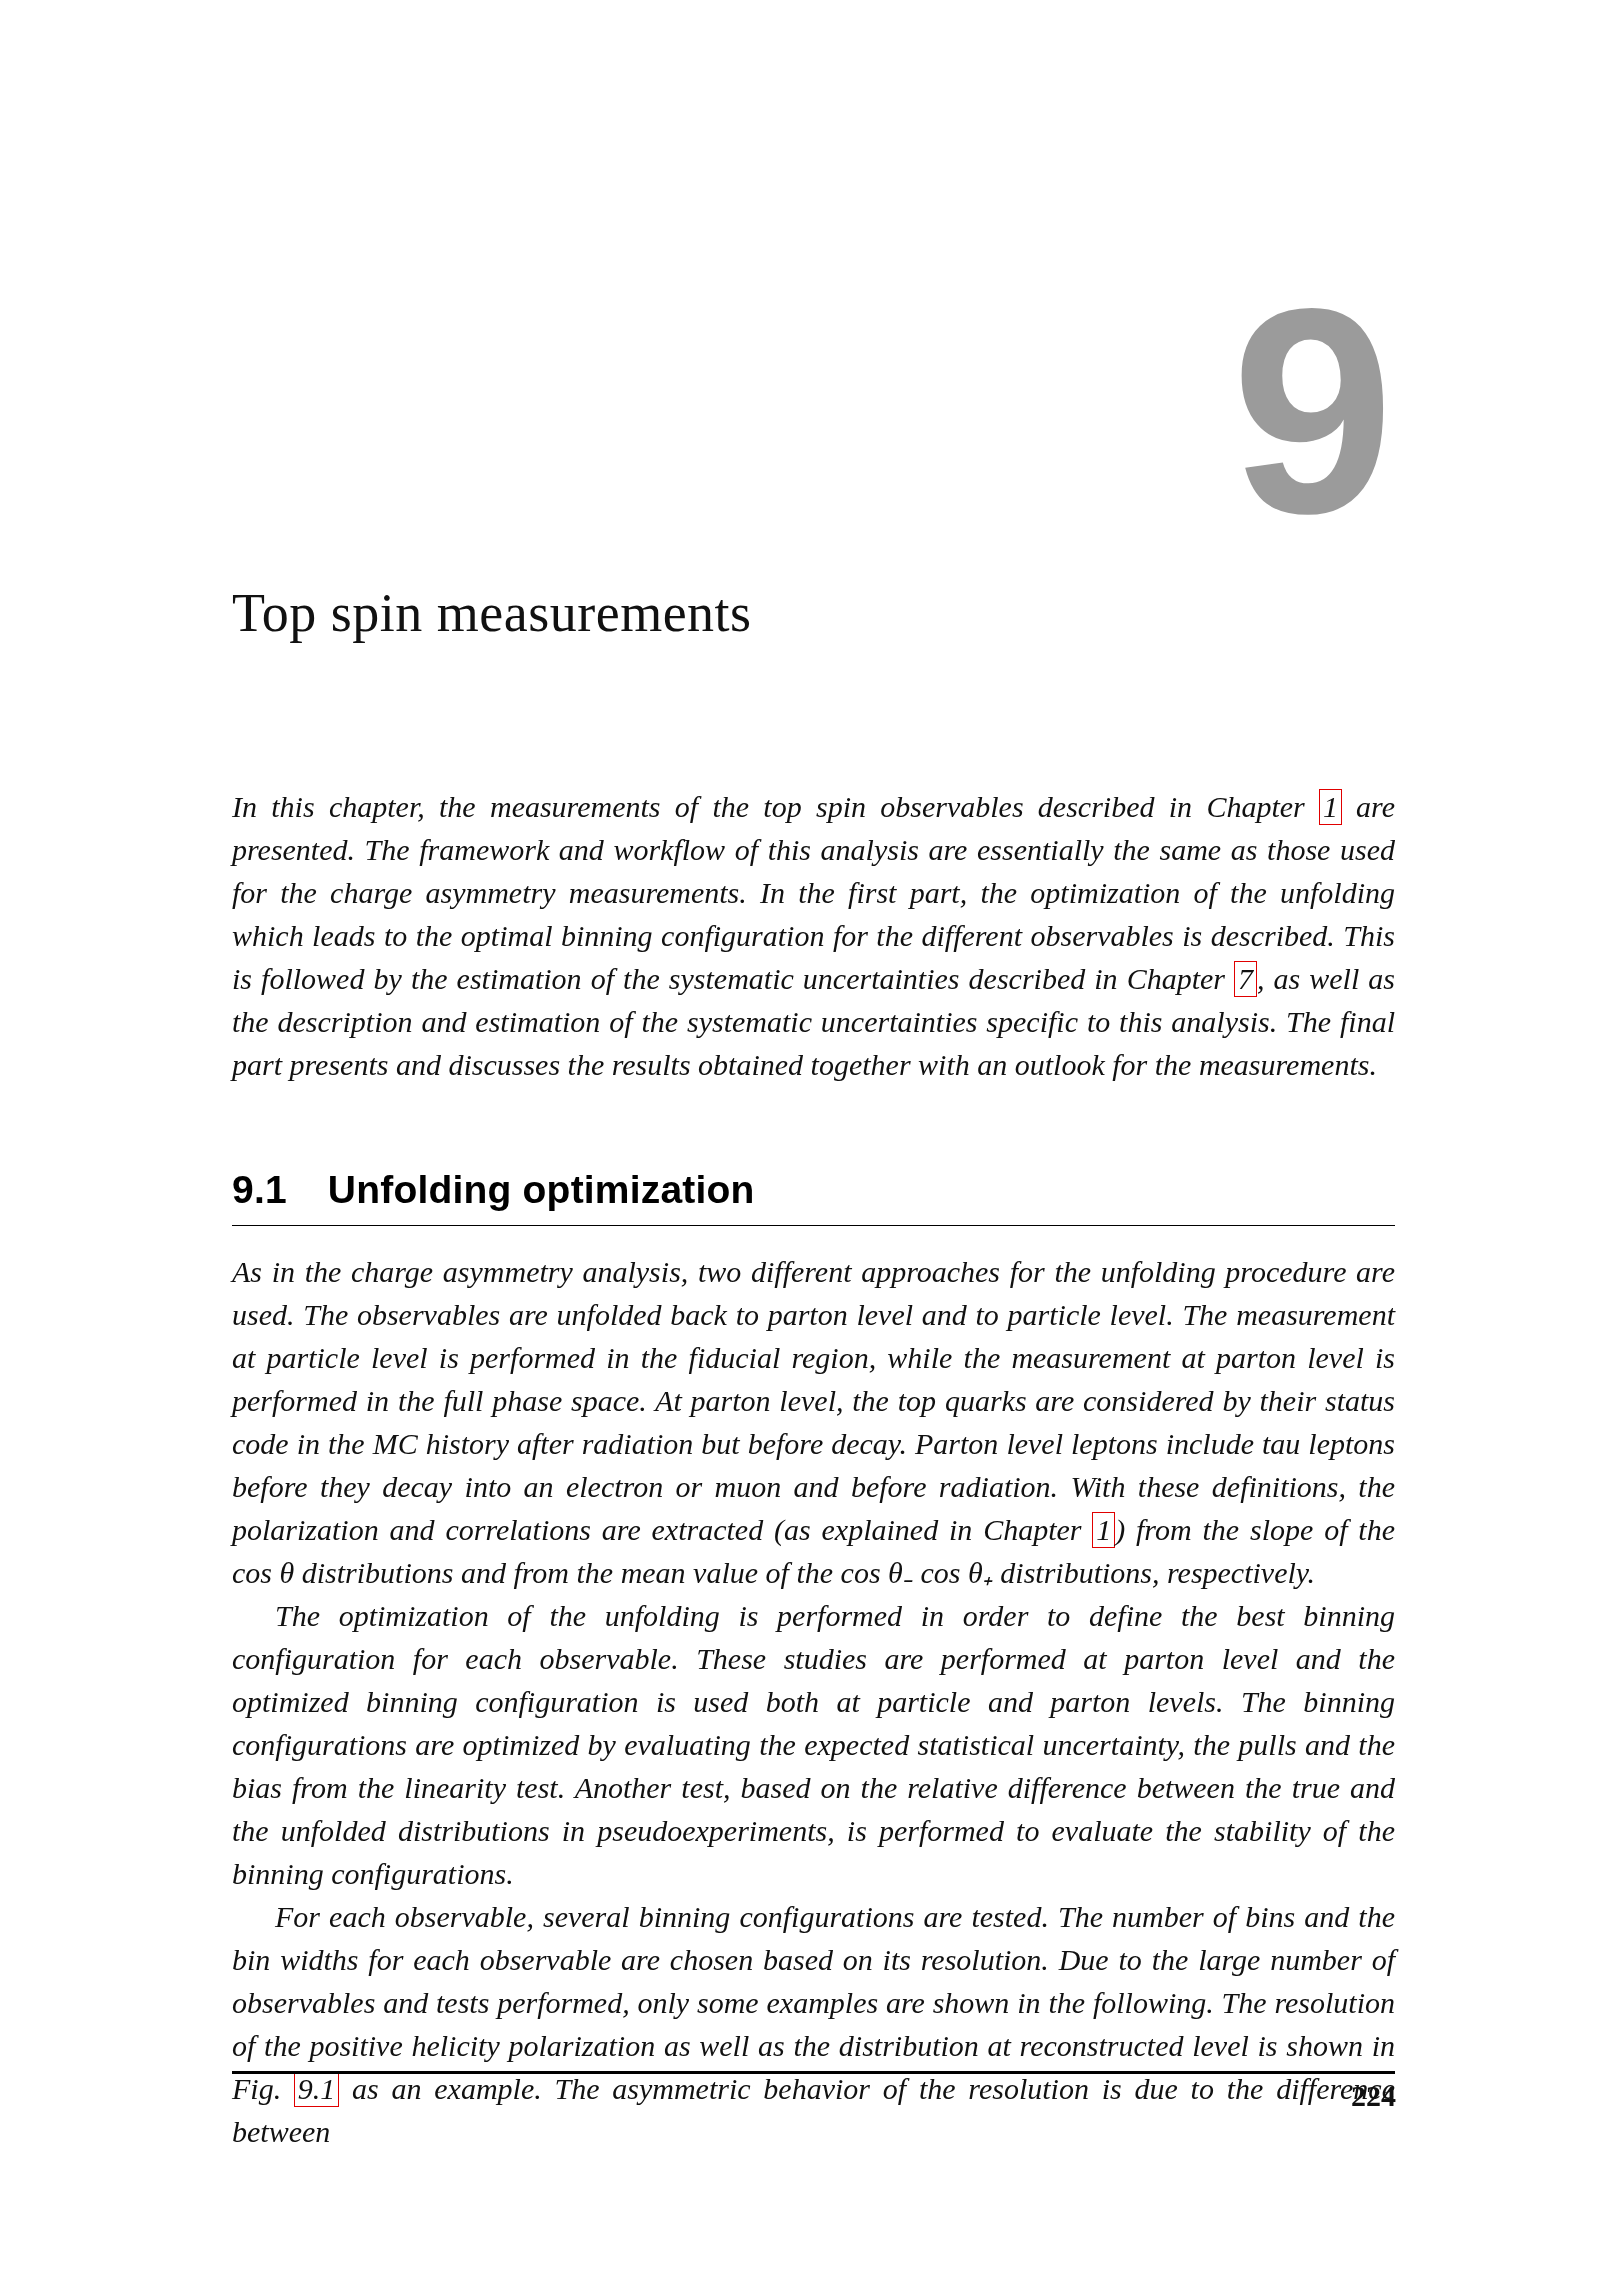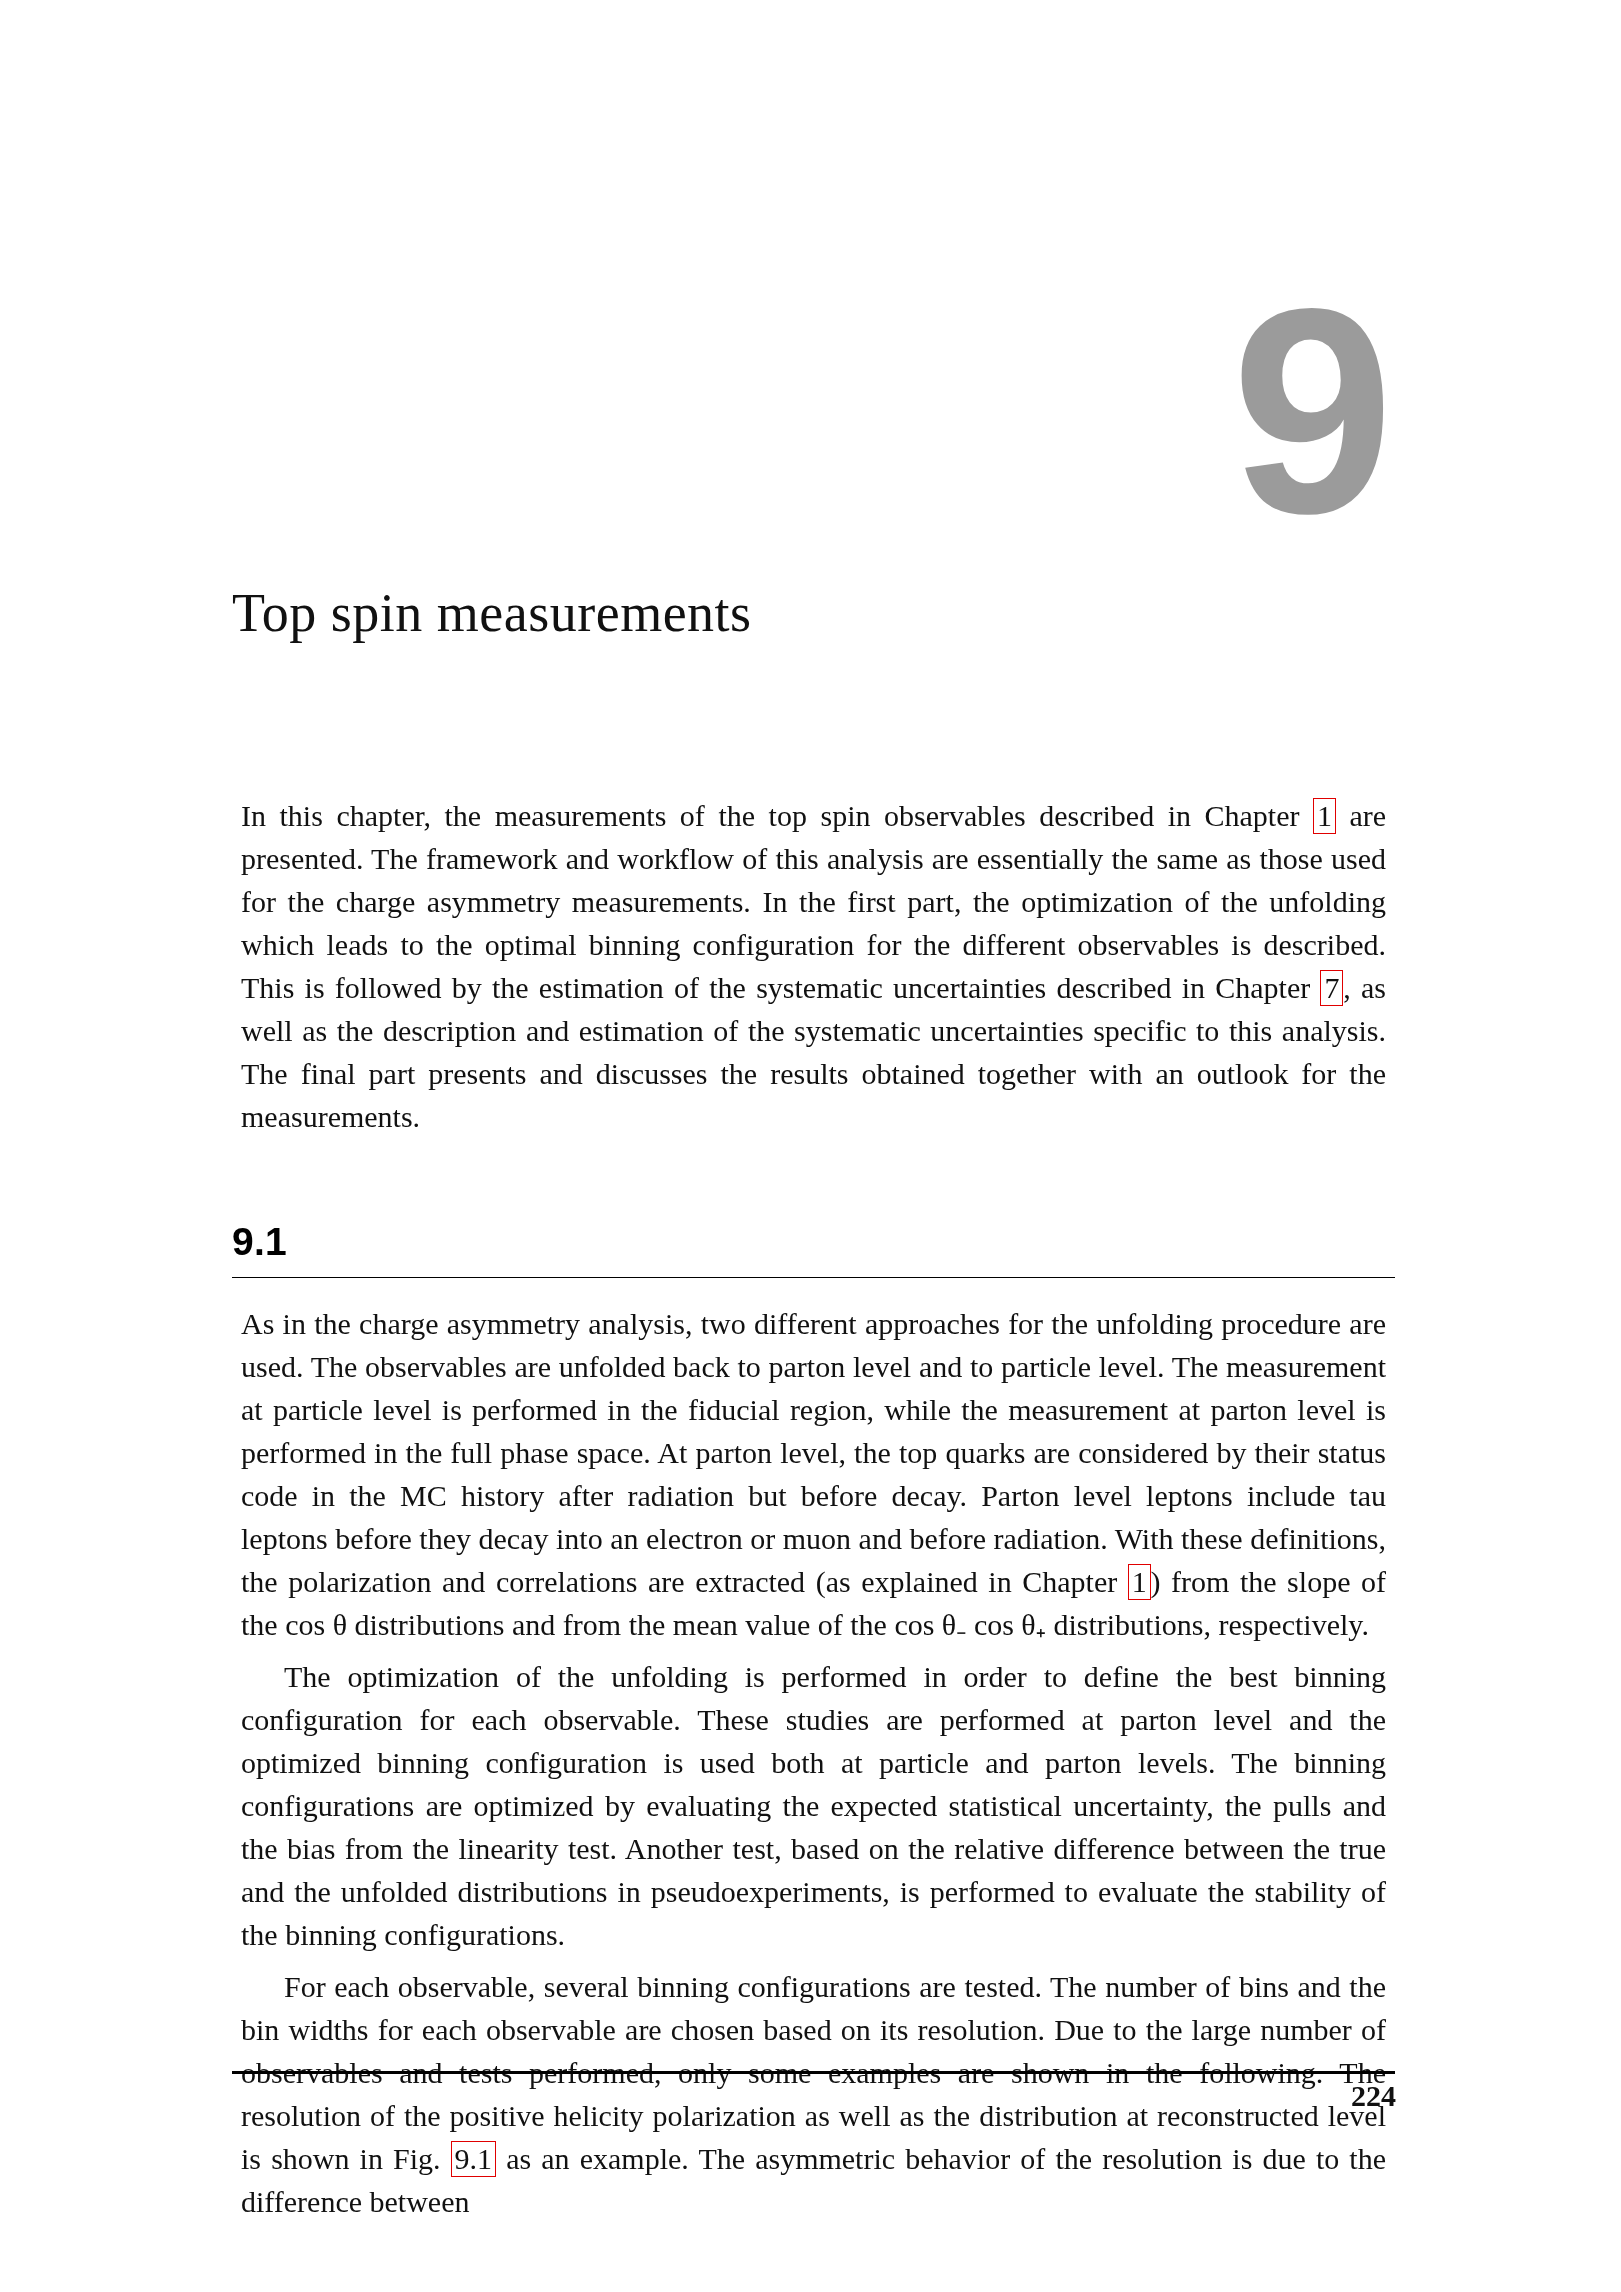--- a/index.html
+++ b/index.html
@@ -36,21 +36,21 @@
   }
   .content {
     position: absolute;
     left: 232px;
     top: 785px;
     width: 1163px;
     font-size: 30px;
     line-height: 43px;
     text-align: justify;
   }
-  .content p { margin: 9px; }
+  .content p { margin: 0; font-style: italic; }
   p.indent { text-indent: 43px; }
   .ref {
     border: 1.6px solid #e00000;
     padding: 0 2.9px 1px 2.9px;
     color: #111111;
     cursor: pointer;
   }
   .section-heading {
     display: flex;
     gap: 41px;
@@ -94,20 +94,21 @@
   <div class="chapter-number">9</div>
 
   <div class="chapter-title">Top spin measurements</div>
 
   <div class="content">
 
     <p><span>In this chapter, the measurements of the top spin observables described in Chapter </span><span class="ref">1</span><span> are presented. The framework and workflow of this analysis are essentially the same as those used for the charge asymmetry measurements. In the first part, the optimization of the unfolding which leads to the optimal binning configuration for the different observables is described. This is followed by the estimation of the systematic uncertainties described in Chapter </span><span class="ref">7</span><span>, as well as the description and estimation of the systematic uncertainties specific to this analysis. The final part presents and discusses the results obtained together with an outlook for the measurements.</span></p>
 
     <div class="section-heading">
       <span>9.1</span>
+      <span>Unfolding optimization</span>
     </div>
     <hr class="heading-rule">
 
     <p class="after-rule"><span>As in the charge asymmetry analysis, two different approaches for the unfolding procedure are used. The observables are unfolded back to parton level and to particle level. The measurement at particle level is performed in the fiducial region, while the measurement at parton level is performed in the full phase space. At parton level, the top quarks are considered by their status code in the MC history after radiation but before decay. Parton level leptons include tau leptons before they decay into an electron or muon and before radiation. With these definitions, the polarization and correlations are extracted (as explained in Chapter </span><span class="ref">1</span><span>) from the slope of the cos θ distributions and from the mean value of the cos θ₋ cos θ₊ distributions, respectively.</span></p>
 
     <p class="indent"><span>The optimization of the unfolding is performed in order to define the best binning configuration for each observable. These studies are performed at parton level and the optimized binning configuration is used both at particle and parton levels. The binning configurations are optimized by evaluating the expected statistical uncertainty, the pulls and the bias from the linearity test. Another test, based on the relative difference between the true and the unfolded distributions in pseudoexperiments, is performed to evaluate the stability of the binning configurations.</span></p>
 
     <p class="indent"><span>For each observable, several binning configurations are tested. The number of bins and the bin widths for each observable are chosen based on its resolution. Due to the large number of observables and tests performed, only some examples are shown in the following. The resolution of the positive helicity polarization as well as the distribution at reconstructed level is shown in Fig. </span><span class="ref">9.1</span><span> as an example. The asymmetric behavior of the resolution is due to the difference between</span></p>
 
   </div>

